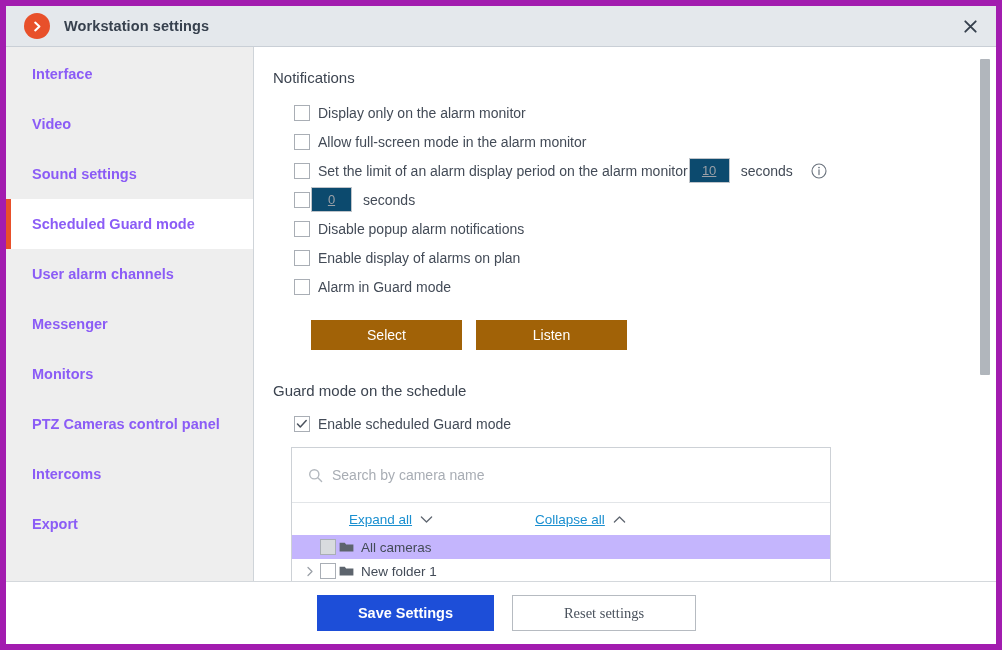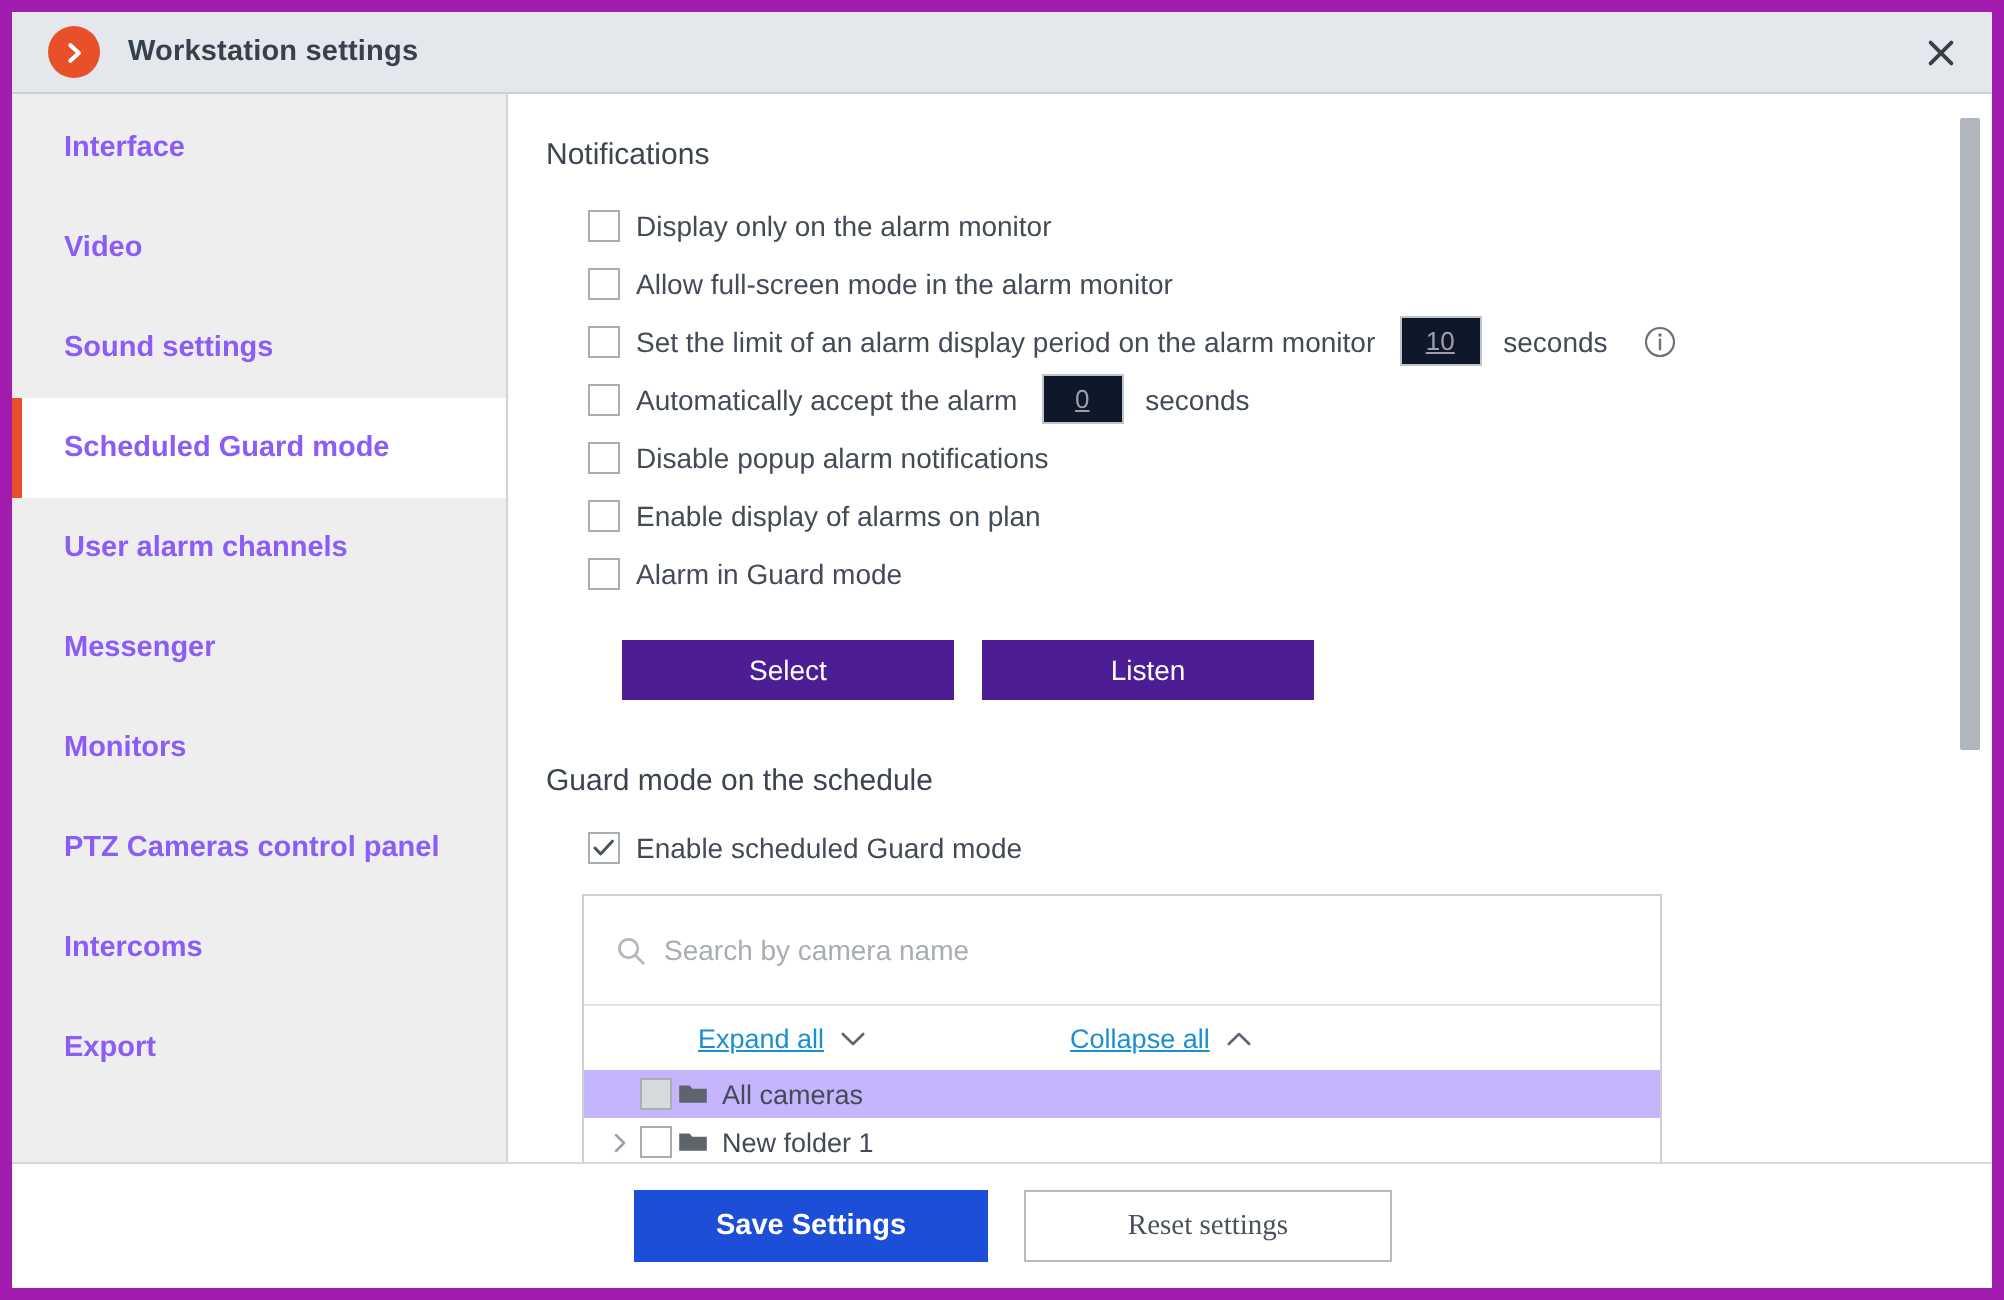--- a/index.html
+++ b/index.html
@@ -142,26 +142,26 @@
   .cb-label {
     margin-left: 8px;
     font-size: 14px;
     color: #434b57;
     white-space: nowrap;
   }
   .num-input {
     width: 41px;
     height: 25px;
     border: 1px solid #bfc4ca;
-    background: #0f172a;
+    background: #0c4a6e;
     font-size: 13px;
     color: #9ba0a7;
     text-align: center;
     line-height: 23px;
-    margin-left: 12px;
+    margin-left: 1px;
     flex-shrink: 0;
     text-decoration: underline;
   }
   .unit {
     margin-left: 11px;
     font-size: 14px;
     color: #434b57;
   }
   .info-ico {
     margin-left: 18px;
@@ -171,25 +171,25 @@
   }
 
   
   .btn-row {
     display: flex;
     gap: 14px;
     margin-top: 19px;
     padding-left: 39px;
   }
   .btn-blue {
-    background: #4c1d95;
+    background: #a16207;
     color: #ffffff;
     border: none;
     height: 30px;
-    width: 166px;
+    width: 151px;
     font-size: 14px;
     font-family: "Liberation Sans", sans-serif;
     cursor: pointer;
   }
 
   
   .sub-title {
     font-size: 15px;
     color: #3c4450;
     margin-top: 32px;
@@ -408,21 +408,20 @@
               <circle cx="8" cy="4.5" r="0.85" fill="#6a727d"></circle>
               <path d="M8 6.8 L8 11.6" stroke="#6a727d" stroke-width="1.2" stroke-linecap="round"></path>
             </svg>
           </span>
         </div>
 
         <div class="cb-row">
           <span class="cbox">
             
           </span>
-          <span class="cb-label">Automatically accept the alarm</span>
           <span class="num-input">0</span>
           <span class="unit">seconds</span>
         </div>
 
         <div class="cb-row">
           <span class="cbox">
             
           </span>
           <span class="cb-label">Disable popup alarm notifications</span>
         </div>

